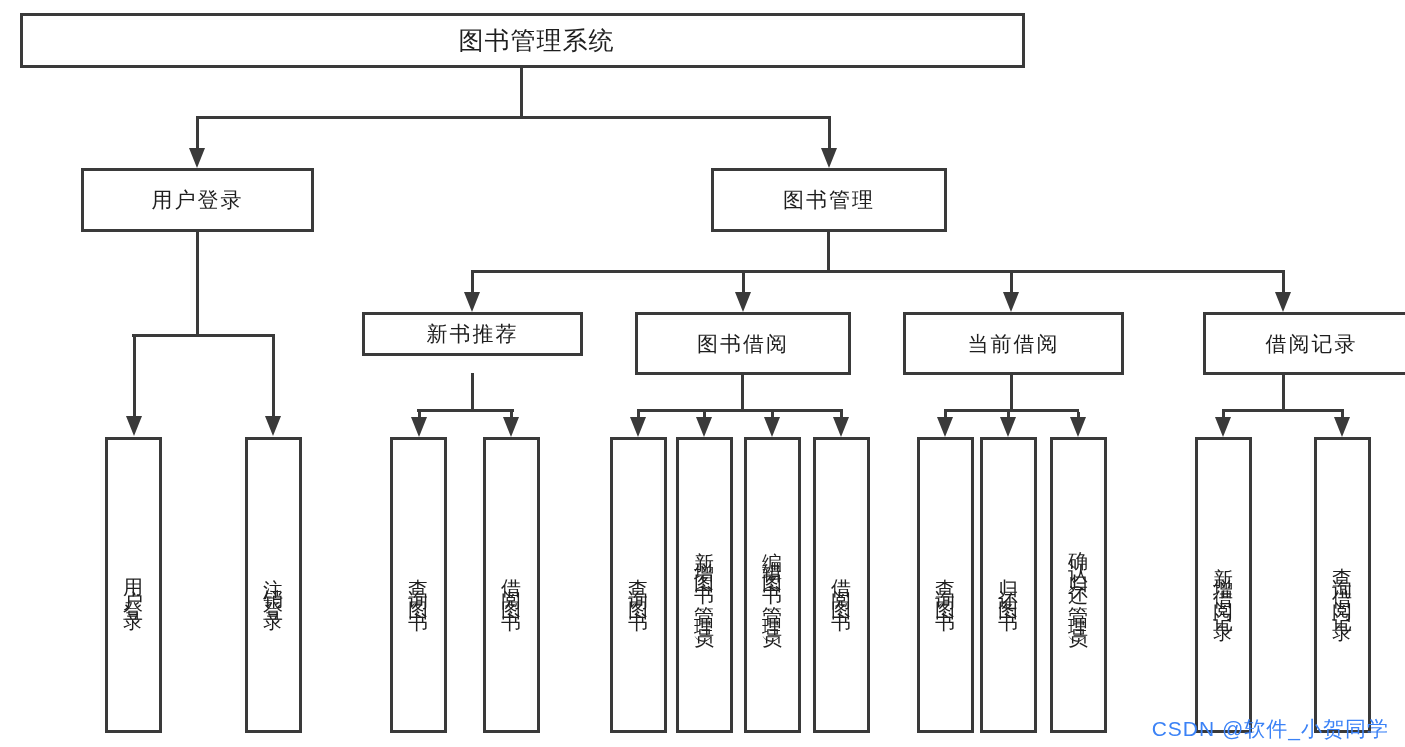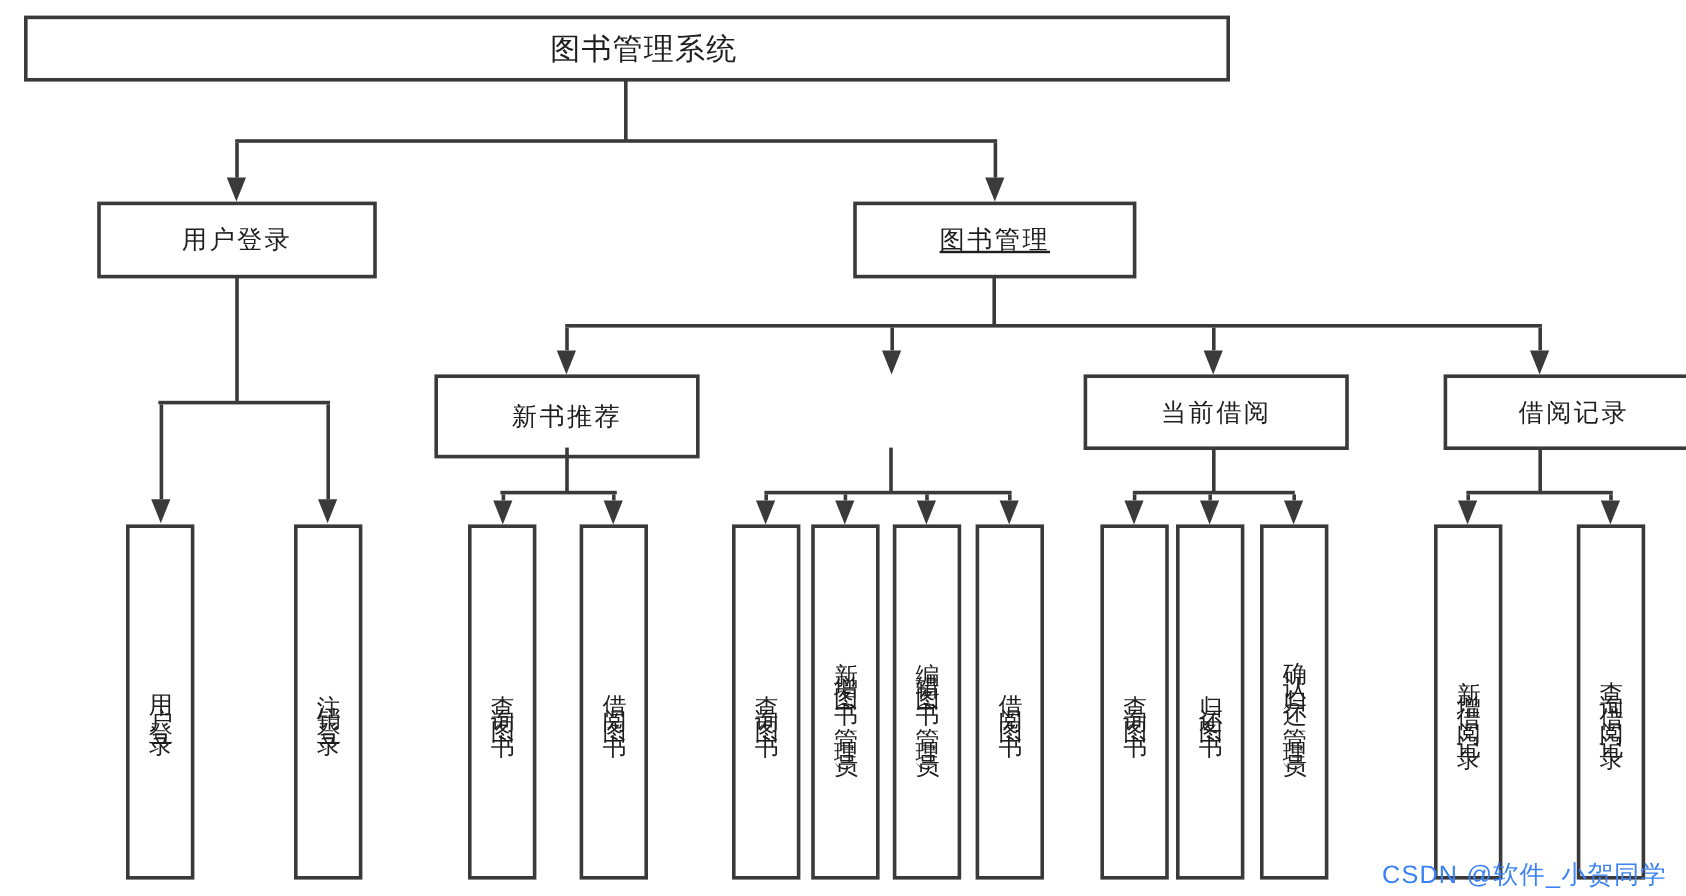--- a/index.html
+++ b/index.html
@@ -63,21 +63,21 @@
   <div class="arrow" style="left:189px; top:119px; height:49px;">
     <span class="shaft"></span>
     <span class="head"></span>
   </div>
   <div class="arrow" style="left:821px; top:119px; height:49px;">
     <span class="shaft"></span>
     <span class="head"></span>
   </div>
 
   <div class="box h" style="left:81px; top:168px; width:233px; height:64px;">用户登录</div>
-  <div class="box h" style="left:711px; top:168px; width:236px; height:64px;text-decoration:underline;">图书管理</div>
+  <div class="box h" style="left:711px; top:168px; width:236px; height:64px;">图书管理</div>
 
   <div class="vline" style="left:196px; top:230px; height:106px;"></div>
   <div class="hline" style="left:132px; top:334px; width:143px;"></div>
   <div class="arrow" style="left:126px; top:337px; height:99px;">
     <span class="shaft"></span>
     <span class="head"></span>
   </div>
   <div class="arrow" style="left:265px; top:337px; height:99px;">
     <span class="shaft"></span>
     <span class="head"></span>
@@ -95,21 +95,22 @@
   </div>
   <div class="arrow" style="left:1003px; top:273px; height:39px;">
     <span class="shaft"></span>
     <span class="head"></span>
   </div>
   <div class="arrow" style="left:1275px; top:273px; height:39px;">
     <span class="shaft"></span>
     <span class="head"></span>
   </div>
 
-  <div class="box h" style="left:362px; top:312px; width:221px; height:70px;">新书推荐</div>
+  <div class="box h" style="left:362px; top:312px; width:221px; height:44px;">新书推荐</div>
+  <div class="box h" style="left:635px; top:312px; width:216px; height:63px;">图书借阅</div>
   <div class="box h" style="left:903px; top:312px; width:221px; height:63px;">当前借阅</div>
   <div class="box h" style="left:1175px; top:312px; width:217px; height:63px;margin-left:28px;">借阅记录</div>
 
   <div class="vline" style="left:471px; top:373px; height:38px;"></div>
   <div class="hline" style="left:417px; top:409px; width:97px;"></div>
   <div class="arrow" style="left:411px; top:412px; height:25px;">
     <span class="shaft"></span>
     <span class="head"></span>
   </div>
   <div class="arrow" style="left:503px; top:412px; height:25px;">

